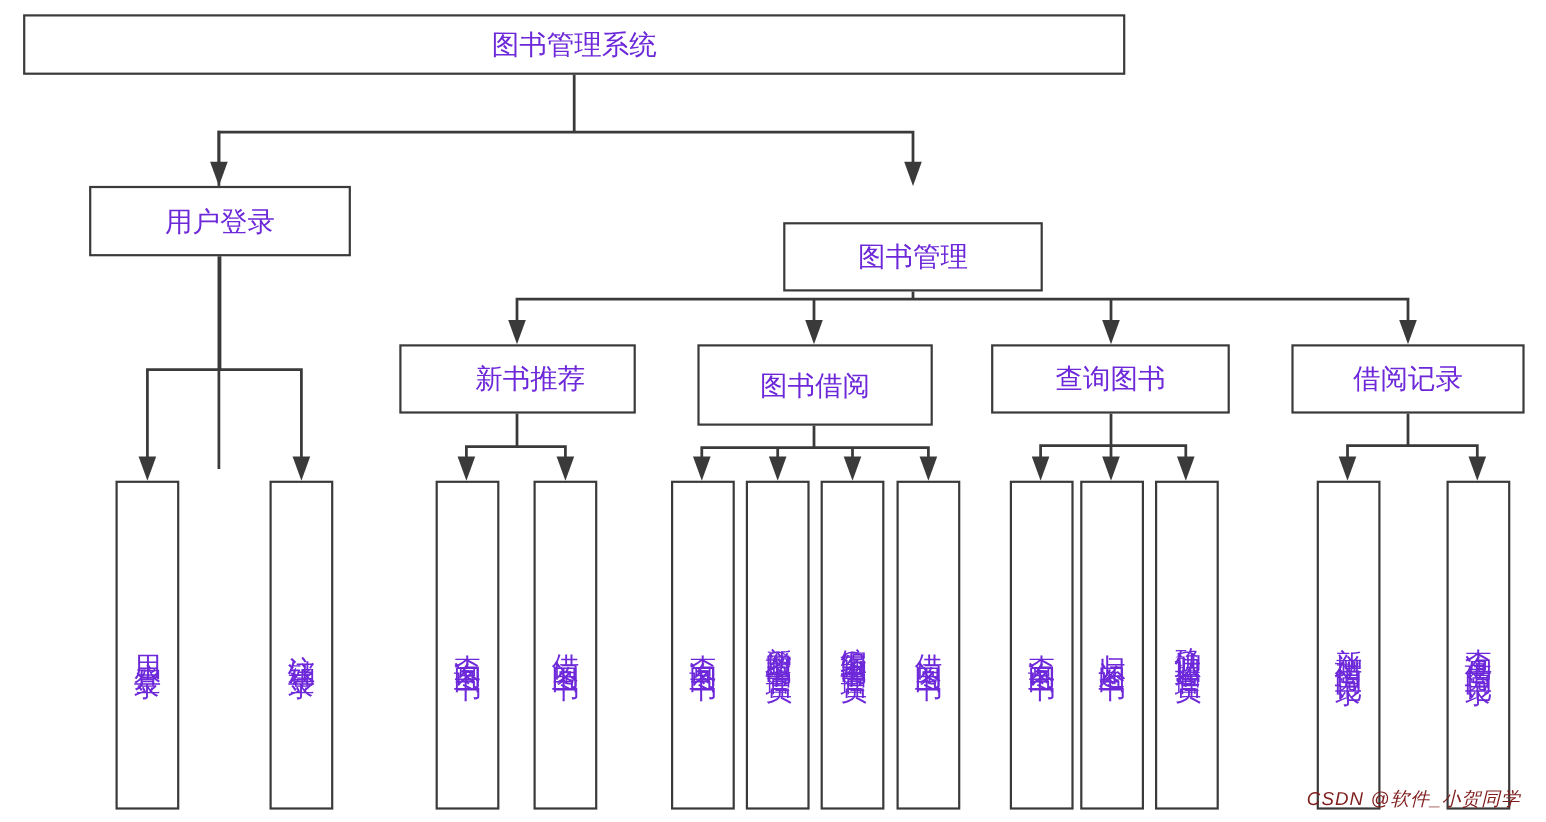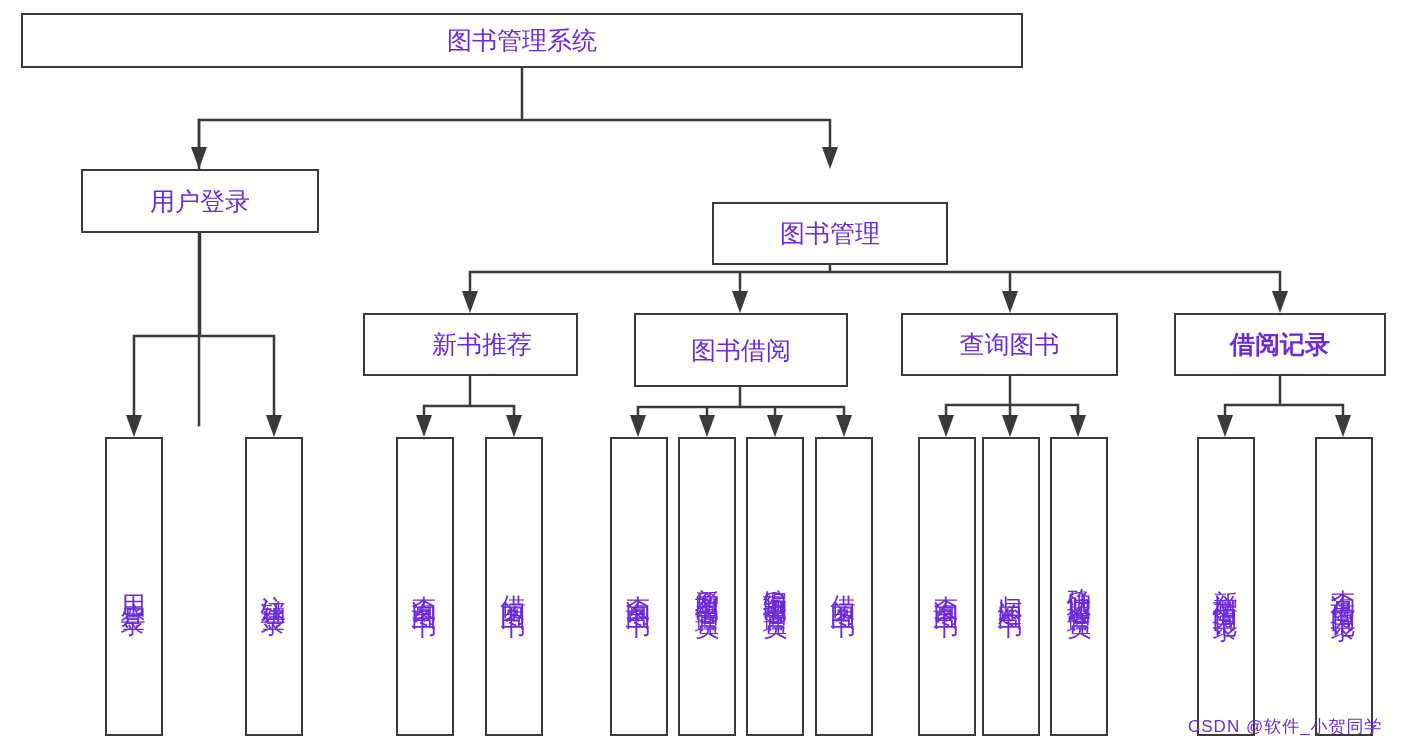--- a/index.html
+++ b/index.html
@@ -31,37 +31,38 @@
     font-size:25px;
   }
   .leaf-long{letter-spacing:4px;font-size:24px;}
   
   .n-root        {left:21px;  top:13px;  width:1002px; height:55px;}
   .n-user-login  {left:81px;  top:169px; width:238px;  height:64px;}
   .n-book-mgmt   {left:712px; top:170px; width:236px;  height:63px;margin-top:32px;}
   .n-l3-0        {left:363px; top:313px; width:215px;  height:63px;padding-left:23px;}
   .n-l3-1        {left:634px; top:313px; width:214px;  height:74px;text-align:right;}
   .n-l3-2        {left:901px; top:313px; width:217px;  height:63px;}
-  .n-l3-3        {left:1174px;top:313px; width:212px;  height:63px;font-weight:bold;}
+  .n-l3-3        {left:1174px;top:313px; width:212px;  height:63px;}
   .lf            {top:437px;  width:58px; height:299px;}
   .lf-0 {left:105px;}  .lf-1 {left:245px;}
   .lf-2 {left:396px;}  .lf-3 {left:485px;}
   .lf-4 {left:610px;}  .lf-5 {left:678px;}
   .lf-6 {left:746px;}  .lf-7 {left:815px;}
   .lf-8 {left:918px;}  .lf-9 {left:982px;}
   .lf-10{left:1050px;}
   .lf-11{left:1197px;} .lf-12{left:1315px;}
   .watermark{
     position:absolute;
     left:1188px; top:715px;
     font-size:17px;
-    color:#6d28d9;
+    color:#7f1d1d;
     letter-spacing:1px;
     z-index:3;
     white-space:nowrap;
+    font-style:italic;
   }
 </style>
 </head>
 <body>
 
 <div class="canvas">
 
   <svg class="connectors" width="1405" height="747" viewBox="0 0 1405 747">
     <g stroke="#3a3a3a" stroke-width="2.5" fill="none" stroke-linecap="square">
 

